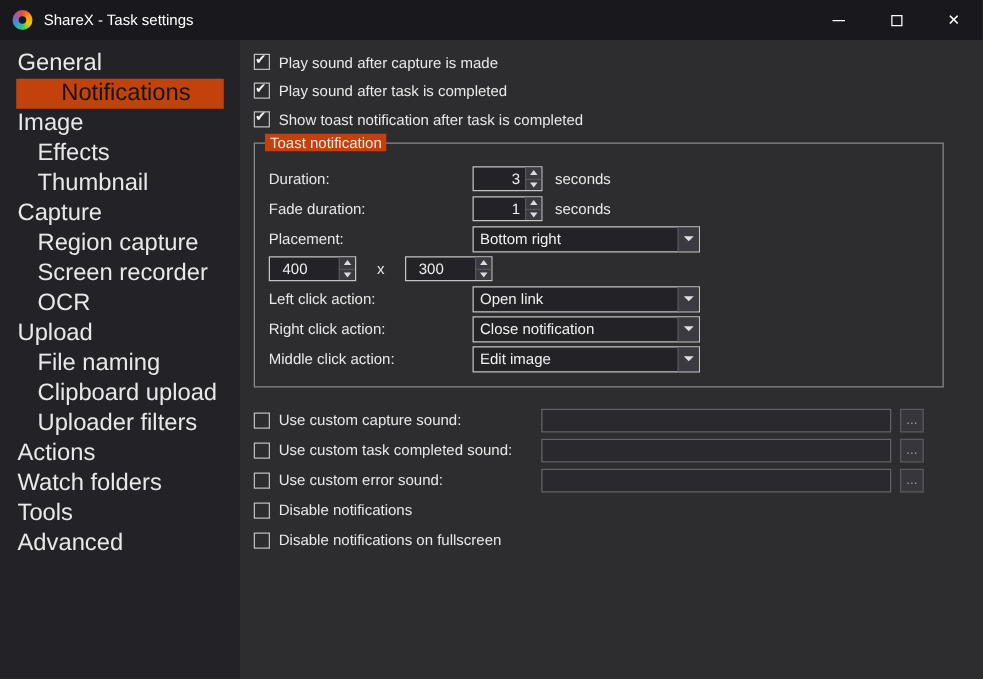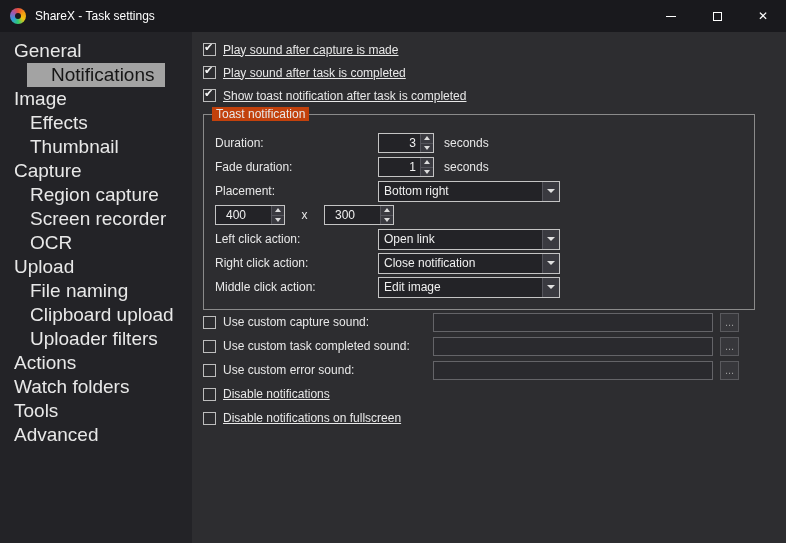--- a/index.html
+++ b/index.html
@@ -27,26 +27,26 @@
   .min-glyph { width:10px; height:1px; background:#ffffff; }
   .max-glyph { width:9px; height:9px; border:1px solid #ffffff; }
 
   
   .app-body { flex:1; display:flex; min-height:0; }
 
   
   .sidebar { width:192px; flex:none; background:#232327; padding-top:7px; }
   .side-item { height:24px; line-height:24px; font-size:19px; color:#e8e8e8; padding-left:14px; white-space:nowrap; }
   .side-item.lvl1 { padding-left:30px; }
-  .side-item.selected { background:#a3a3a3; color:#161616; margin:0 27px; padding-left:24px; }
+  .side-item.selected { background:#c2410c; color:#161616; margin:0 13px; padding-left:36px; }
 
   
   .main { flex:1; background:#2d2d30; padding:6px 0 0 11px; font-size:12px; color:#e8e8e8; }
 
-  .check-row { display:flex; align-items:center; height:23px;text-decoration:underline; }
+  .check-row { display:flex; align-items:center; height:23px; }
   .checkbox {
     width:13px; height:13px; flex:none; margin-right:7px; position:relative;
     border:1px solid #bdbdbd; background:#2d2d30;
   }
   .checkbox.checked::after {
     content:"\2714"; position:absolute; left:0px; top:-3px; font-size:11px; color:#f5f5f5;
   }
 
   
   .group {
@@ -70,21 +70,21 @@
   .suffix { margin-left:10px; }
   .size-sep { width:39px; text-align:center; flex:none; }
 
   
   .dropdown { display:flex; width:182px; height:21px; border:1px solid #c4c4c4; background:#232327; align-items:stretch; }
   .dd-value { flex:1; padding-left:5px; line-height:19px; white-space:nowrap; overflow:hidden; color:#f0f0f0; }
   .dd-btn { width:17px; flex:none; background:#3a3a40; border-left:1px solid #55555c; display:flex; align-items:center; justify-content:center; }
   .dd-arrow { width:0; height:0; border-left:4px solid transparent; border-right:4px solid transparent; border-top:4px solid #e0e0e0; }
 
   
-  .bottom { }
+  .bottom { margin-top:14px; }
   .sound-row { display:flex; align-items:center; height:24px; }
   .sound-label { width:210px; flex:none; }
   .sound-input {
     width:280px; height:19px; flex:none; background:#2a2a2e; border:1px solid #646468;
     color:#e8e8e8; font:inherit; padding:0 4px; margin-right:7px;
   }
   .browse-btn {
     width:19px; height:19px; flex:none; background:#37373b; border:1px solid #5a5a5e;
     color:#9a9a9a; font-size:11px; text-align:center; line-height:16px; cursor:default;
   }

